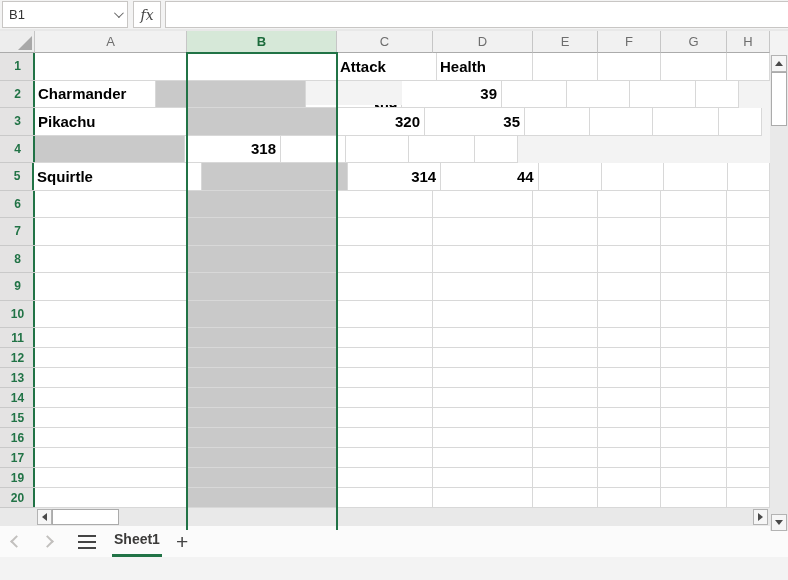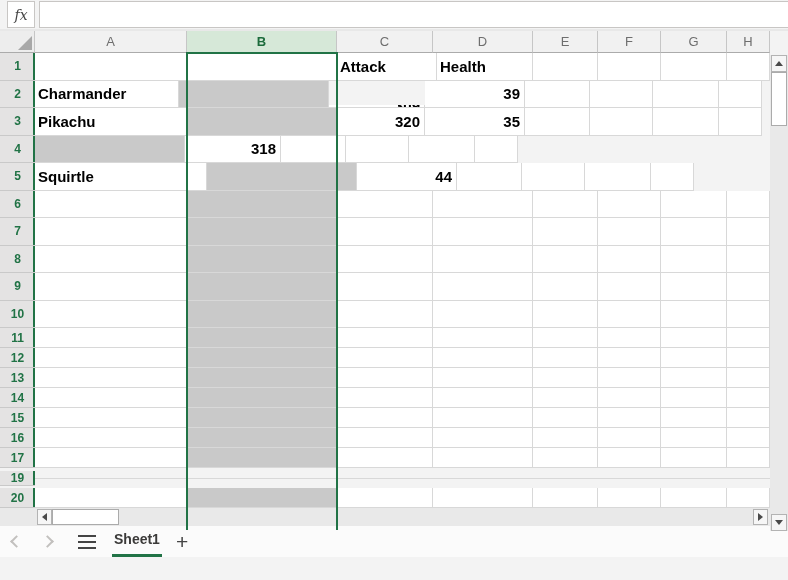--- a/index.html
+++ b/index.html
@@ -59,20 +59,24 @@
   .nav-next{transform:rotate(225deg);margin-left:22px;}
   .burger{margin-left:26px;width:18px;display:flex;flex-direction:column;gap:4px;}
   .burger i{display:block;height:2px;background:#444;}
   .sheet-tab{margin-left:16px;height:31px;display:flex;align-items:center;padding:0 2px 2px 2px;font-size:14px;font-weight:bold;color:#3B3A39;border-bottom:3px solid var(--accent);}
   .add-sheet{margin-left:14px;font-size:21px;font-weight:300;color:#444;line-height:1;}
 </style>
 </head>
 <body>
 
 <div class="formula-row">
+  <div class="name-box">
+    <span class="val">B1</span>
+    <span class="chev-down"></span>
+  </div>
   <div class="fx-btn">
     <span>fx</span>
   </div>
   <div class="formula-input"></div>
 </div>
 
 <div class="grid-wrap">
   <div class="hdr-row">
     <div class="corner">
         <span class="tri"></span>
@@ -95,21 +99,21 @@
         <div class="cell active" style="width: 150px;"></div>
         <div class="cell" style="width: 100px;">Attack</div>
         <div class="cell" style="width: 96px;">Health</div>
         <div class="cell" style="width: 65px;"></div>
         <div class="cell" style="width: 63px;"></div>
         <div class="cell" style="width: 66px;"></div>
         <div class="cell" style="width: 43px;"></div>
       </div>
       <div class="row" style="height: 27.5px;">
         <div class="gutter">2</div>
-        <div class="cell" style="width: 144px;">Charmander</div>
+        <div class="cell" style="width: 121px;">Charmander</div>
         <div class="cell selcol" style="width: 150px;"></div>
         <div class="cell num" style="width: 96px; margin-top: 24px;">309</div>
         <div class="cell num" style="width: 100px;">39</div>
         <div class="cell" style="width: 65px;"></div>
         <div class="cell" style="width: 63px;"></div>
         <div class="cell" style="width: 66px;"></div>
         <div class="cell" style="width: 43px;"></div>
       </div>
       <div class="row" style="height: 27.5px;">
         <div class="gutter">3</div>
@@ -128,20 +132,21 @@
         <div class="cell num" style="width: 96px;">318</div>
         <div class="cell" style="width: 65px;"></div>
         <div class="cell" style="width: 63px;"></div>
         <div class="cell" style="width: 66px;"></div>
         <div class="cell" style="width: 43px;"></div>
       </div>
       <div class="row" style="height: 27.5px;">
         <div class="gutter">5</div>
         <div class="cell" style="width: 172px;">Squirtle</div>
         <div class="cell selcol" style="width: 150px;"></div>
+        <div class="cell num" style="width: 96px;">314</div>
         <div class="cell num" style="width: 100px;">44</div>
         <div class="cell" style="width: 65px;"></div>
         <div class="cell" style="width: 63px;"></div>
         <div class="cell" style="width: 66px;"></div>
         <div class="cell" style="width: 43px;"></div>
       </div>
       <div class="row" style="height: 27.5px;">
         <div class="gutter">6</div>
         <div class="cell" style="width: 152px;"></div>
         <div class="cell selcol" style="width: 150px;"></div>
@@ -266,21 +271,21 @@
         <div class="gutter">17</div>
         <div class="cell" style="width: 152px;"></div>
         <div class="cell selcol" style="width: 150px;"></div>
         <div class="cell" style="width: 96px;"></div>
         <div class="cell" style="width: 100px;"></div>
         <div class="cell" style="width: 65px;"></div>
         <div class="cell" style="width: 63px;"></div>
         <div class="cell" style="width: 66px;"></div>
         <div class="cell" style="width: 43px;"></div>
       </div>
-      <div class="row" style="height: 20px; align-items: center;">
+      <div class="row" style="height: 20px;">
         <div class="gutter">19</div>
         <div class="cell" style="width: 152px;"></div>
         <div class="cell selcol" style="width: 150px;"></div>
         <div class="cell" style="width: 96px;"></div>
         <div class="cell" style="width: 100px;"></div>
         <div class="cell" style="width: 65px;"></div>
         <div class="cell" style="width: 63px;"></div>
         <div class="cell" style="width: 66px;"></div>
         <div class="cell" style="width: 43px;"></div>
       </div>

